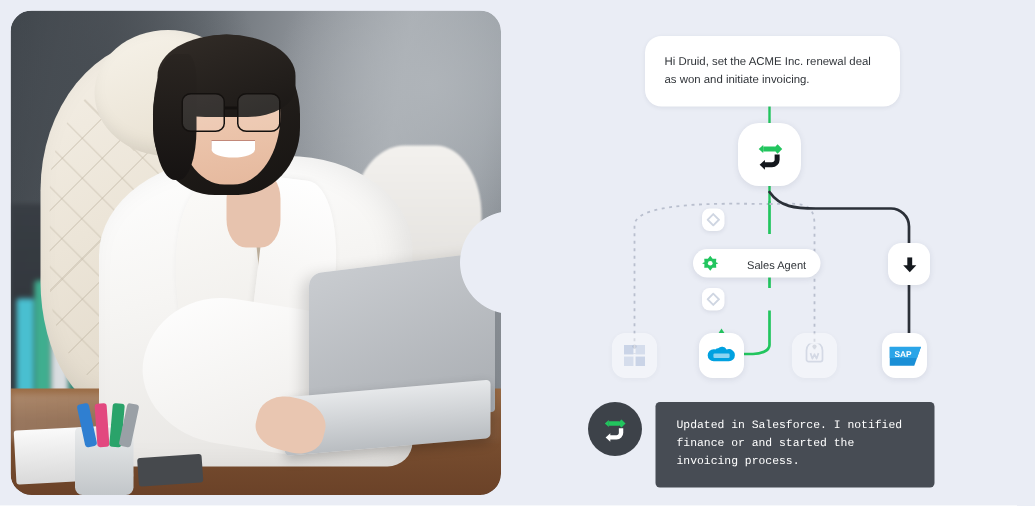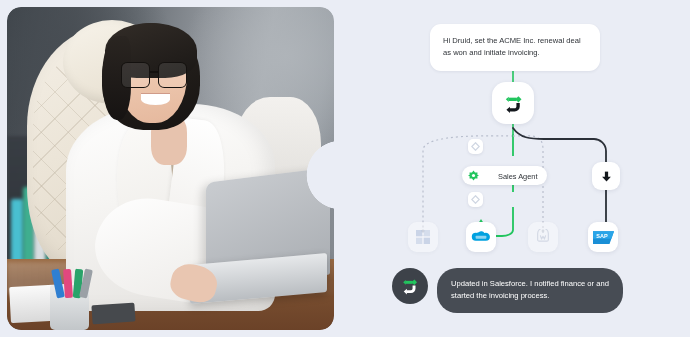--- a/index.html
+++ b/index.html
@@ -266,23 +266,23 @@
     display: flex; align-items: flex-start; gap: 9px;
   }
   .avatar {
     width: 36px; height: 36px; border-radius: 50%;
     background: #3d4249;
     display: flex; align-items: center; justify-content: center;
     flex: 0 0 auto;
   }
   .bubble-dark {
     background: #474c54; color: #ffffff;
-    border-radius: 20px; padding: 10px 14px 11px 14px;
+    border-radius: 3px; padding: 10px 14px 11px 14px;
     width: 186px;
-    font-size: 7.6px; line-height: 1.6;
+    font-size: 7.6px; line-height: 1.6; font-family: Liberation Mono, monospace;
   }
 </style>
 </head>
 <body>
 
 <div class="canvas">
 
   <div class="photo-card">
     <div class="photo-inner">
       <div class="bg-wall"></div>

